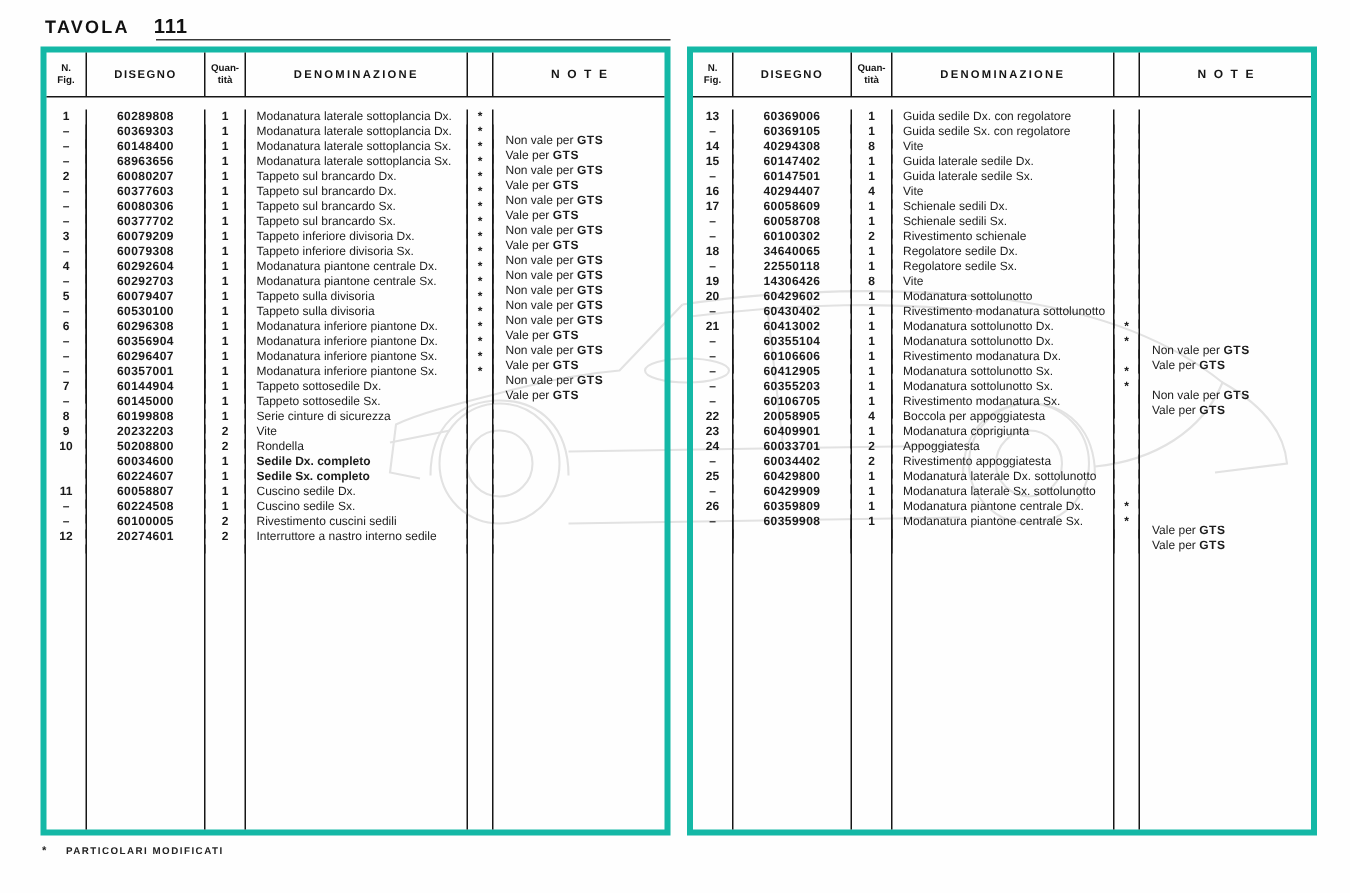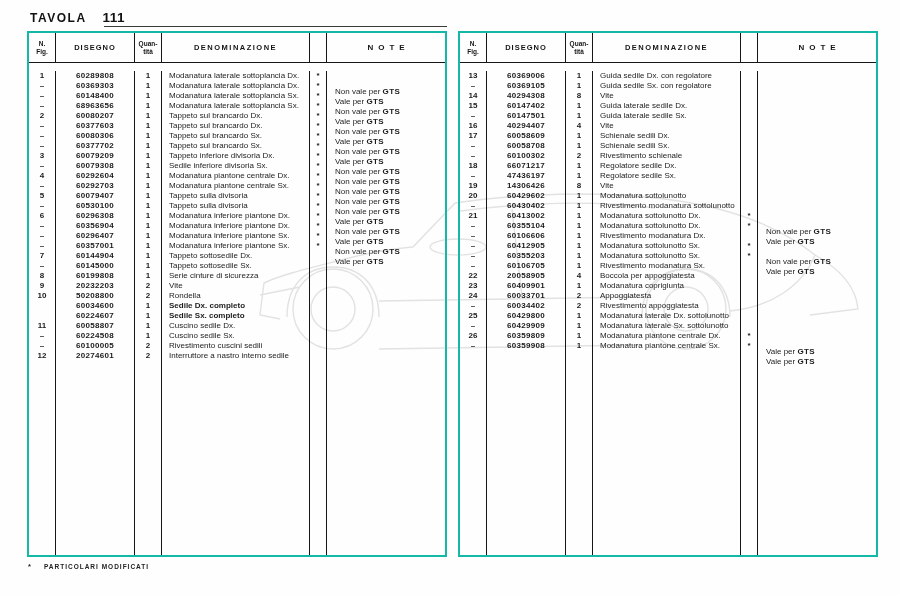--- a/index.html
+++ b/index.html
@@ -11,21 +11,21 @@
   }
   .watermark { position:absolute; left:250px; top:183px; z-index:0; }
   .title { position:absolute; left:30px; top:10px; z-index:2;
            font-weight:bold; font-size:12px; letter-spacing:1.5px; color:#111; }
   .title .num { font-size:13.5px; margin-left:16px; letter-spacing:0.5px; }
   .title-rule { position:absolute; left:104px; top:26px; width:343px; height:1px;
                 background:#3a3a3a; z-index:2; }
   .ptable {
     --cols: 27px 79px 27px 148px 17px 1fr;
     position:absolute; top:31px; width:420px; height:526px; z-index:1;
-    border:2px solid #14b8a6; display:flex; flex-direction:column;
+    border:4px solid #14b8a6; display:flex; flex-direction:column;
     background:transparent;
   }
   #tleft  { left:27px; }
   #tright { left:458px; }
   .thead { display:grid; grid-template-columns:var(--cols); height:30px;
            border-bottom:1.5px solid #161616; }
   .th { border-right:1px solid #161616; display:flex; flex-direction:column;
         align-items:center; justify-content:center; font-weight:bold; color:#151515; }
   .th:last-child { border-right:none; }
   .h-small { font-size:6.5px; line-height:7.5px; }
@@ -169,21 +169,21 @@
           <div class="c c-dis">60079209</div>
           <div class="c c-qty">1</div>
           <div class="c c-den">Tappeto inferiore divisoria Dx.</div>
           <div class="c c-ast">*</div>
           <div class="c c-note">Non vale per <b>GTS</b></div>
         </div>
         <div class="trow">
           <div class="c c-fig">–</div>
           <div class="c c-dis">60079308</div>
           <div class="c c-qty">1</div>
-          <div class="c c-den">Sedile inferiore divisoria Sx.</div>
+          <div class="c c-den">Tappeto inferiore divisoria Sx.</div>
           <div class="c c-ast">*</div>
           <div class="c c-note">Non vale per <b>GTS</b></div>
         </div>
         <div class="trow">
           <div class="c c-fig">4</div>
           <div class="c c-dis">60292604</div>
           <div class="c c-qty">1</div>
           <div class="c c-den">Modanatura piantone centrale Dx.</div>
           <div class="c c-ast">*</div>
           <div class="c c-note">Non vale per <b>GTS</b></div>
@@ -431,29 +431,29 @@
         <div class="trow">
           <div class="c c-fig">–</div>
           <div class="c c-dis">60100302</div>
           <div class="c c-qty">2</div>
           <div class="c c-den">Rivestimento schienale</div>
           <div class="c c-ast"></div>
           <div class="c c-note"></div>
         </div>
         <div class="trow">
           <div class="c c-fig">18</div>
-          <div class="c c-dis">66071217</div>
+          <div class="c c-dis">34640065</div>
           <div class="c c-qty">1</div>
           <div class="c c-den">Regolatore sedile Dx.</div>
           <div class="c c-ast"></div>
           <div class="c c-note"></div>
         </div>
         <div class="trow">
           <div class="c c-fig">–</div>
-          <div class="c c-dis">47436197</div>
+          <div class="c c-dis">22550118</div>
           <div class="c c-qty">1</div>
           <div class="c c-den">Regolatore sedile Sx.</div>
           <div class="c c-ast"></div>
           <div class="c c-note"></div>
         </div>
         <div class="trow">
           <div class="c c-fig">19</div>
           <div class="c c-dis">14306426</div>
           <div class="c c-qty">8</div>
           <div class="c c-den">Vite</div>

